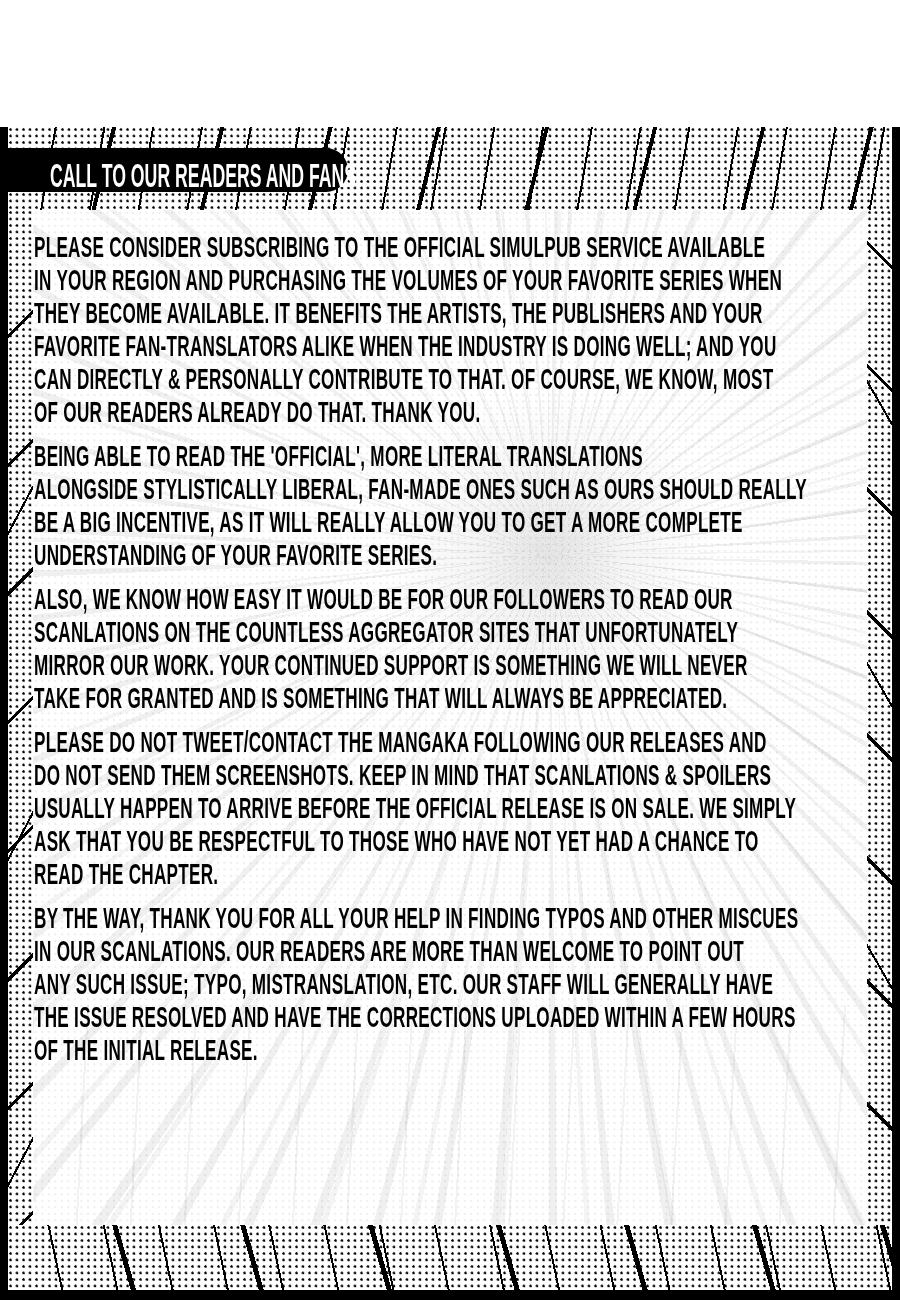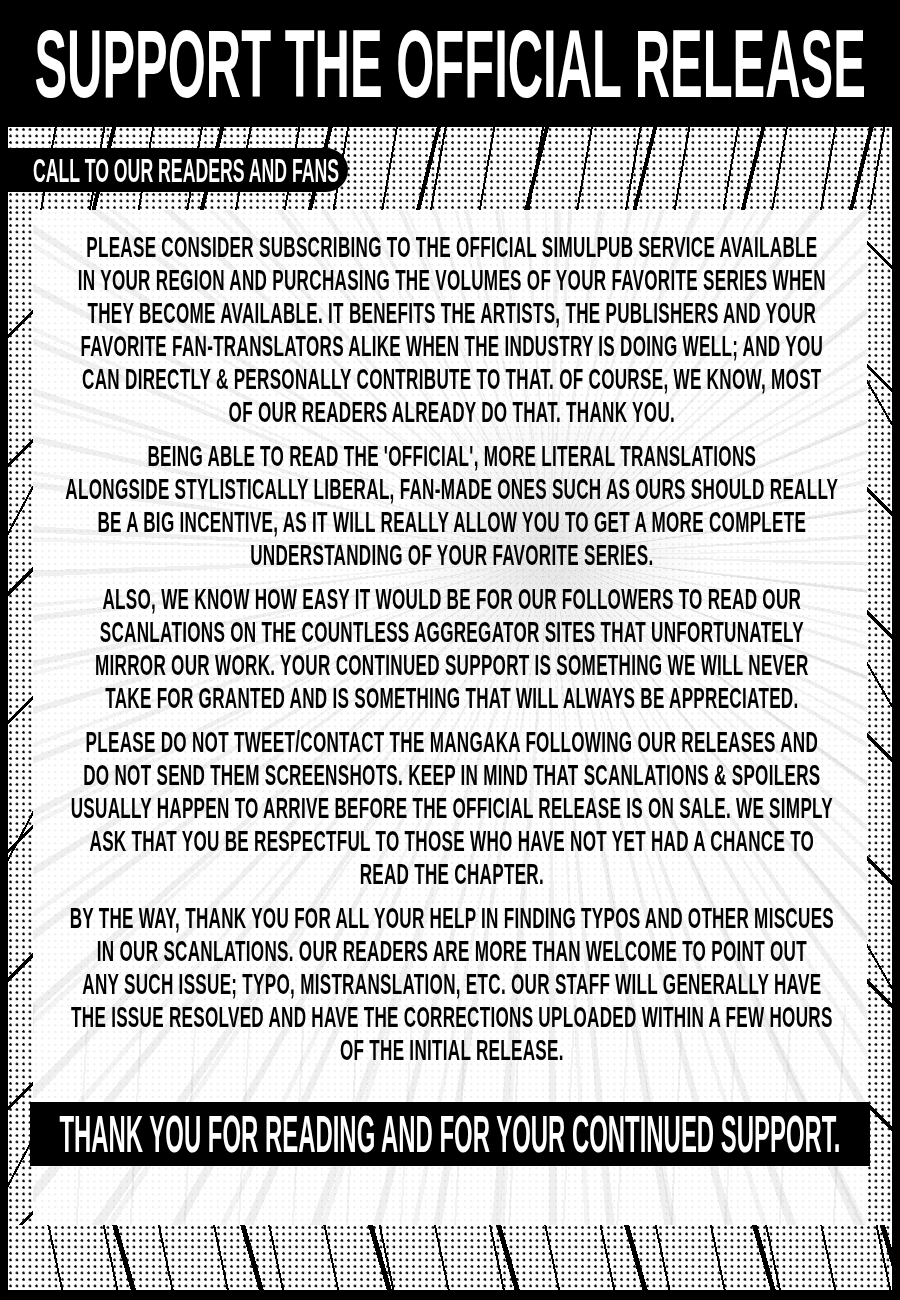--- a/index.html
+++ b/index.html
@@ -68,22 +68,23 @@
   .margin-right{left:867px;top:210px;width:25px;height:1015px;}
   
   .frame-left{position:absolute;left:0;top:127px;width:8px;height:1173px;background:var(--ink);}
   .frame-right{position:absolute;right:0;top:127px;width:8px;height:1173px;background:var(--ink);}
   .frame-bottom{position:absolute;left:0;top:1290px;width:900px;height:10px;background:var(--ink);}
   
   .ribbon{
     position:absolute;left:0;top:148px;width:348px;height:44px;
     background:var(--ink);
     border-radius:0 22px 22px 0;
-    display:flex;align-items:center;
+    display:flex;align-items:flex-end;
     z-index:3;
+    padding-left:17px;
   }
   .ribbon-text{
     color:var(--paper);
     font-size:34px;font-weight:bold;line-height:1;
     white-space:nowrap;
     margin-left:33px;
     transform:scaleX(.52);
     transform-origin:0 50%;
   }
   
@@ -97,21 +98,21 @@
     position:absolute;inset:0;
     background:
       radial-gradient(circle at 62% 34%, rgba(0,0,0,.10), rgba(0,0,0,.04) 9%, transparent 20%),
       repeating-conic-gradient(from 3deg at 62% 34%, rgba(0,0,0,.06) 0deg .7deg, transparent .7deg 4.9deg),
       repeating-conic-gradient(from 1.4deg at 62% 34%, rgba(0,0,0,.045) 0deg .45deg, transparent .45deg 7.3deg);
   }
   .streaks{
     position:absolute;left:0;bottom:0;width:100%;height:220px;
     background:repeating-linear-gradient(93deg, rgba(0,0,0,.05) 0 2px, transparent 2px 54px);
   }
-  .letter{position:relative;padding:20px 0 0 1px;text-align:center;}
+  .letter{position:relative;padding:20px 0 0 1px;}
   .para{
     margin:0 0 11px 0;
     color:var(--ink);
     font-size:30px;font-weight:bold;
     line-height:33px;
     letter-spacing:.5px;
     white-space:pre;
     width:176%;
     transform:scaleX(.57);
     transform-origin:0 0;
@@ -139,23 +140,20 @@
     font-size:38px;font-weight:bold;line-height:1;
     white-space:nowrap;
     transform:scaleX(.58);
   }
 </style>
 </head>
 <body>
 
 <div class="page">
 
-  <header class="top-banner">
-    <h1 class="title-text">SUPPORT THE OFFICIAL RELEASE</h1>
-  </header>
 
   <div class="halftone lines-a band-top"></div>
   <div class="halftone lines-c margin-left"></div>
   <div class="halftone lines-d margin-right"></div>
   <div class="halftone lines-b band-bottom"></div>
 
   <div class="ribbon">
     <span class="ribbon-text">CALL TO OUR READERS AND FANS</span>
   </div>
 
@@ -183,22 +181,19 @@
 ASK THAT YOU BE RESPECTFUL TO THOSE WHO HAVE NOT YET HAD A CHANCE TO
 READ THE CHAPTER.</p>
       <p class="para">BY THE WAY, THANK YOU FOR ALL YOUR HELP IN FINDING TYPOS AND OTHER MISCUES
 IN OUR SCANLATIONS. OUR READERS ARE MORE THAN WELCOME TO POINT OUT
 ANY SUCH ISSUE; TYPO, MISTRANSLATION, ETC. OUR STAFF WILL GENERALLY HAVE
 THE ISSUE RESOLVED AND HAVE THE CORRECTIONS UPLOADED WITHIN A FEW HOURS
 OF THE INITIAL RELEASE.</p>
     </div>
   </main>
 
-  <div class="thanks-bar">
-    <span class="thanks-text">THANK YOU FOR READING AND FOR YOUR CONTINUED SUPPORT.</span>
-  </div>
 
 
   <div class="frame-left"></div>
   <div class="frame-right"></div>
   <div class="frame-bottom"></div>
 
 </div>
 
 </body></html>

